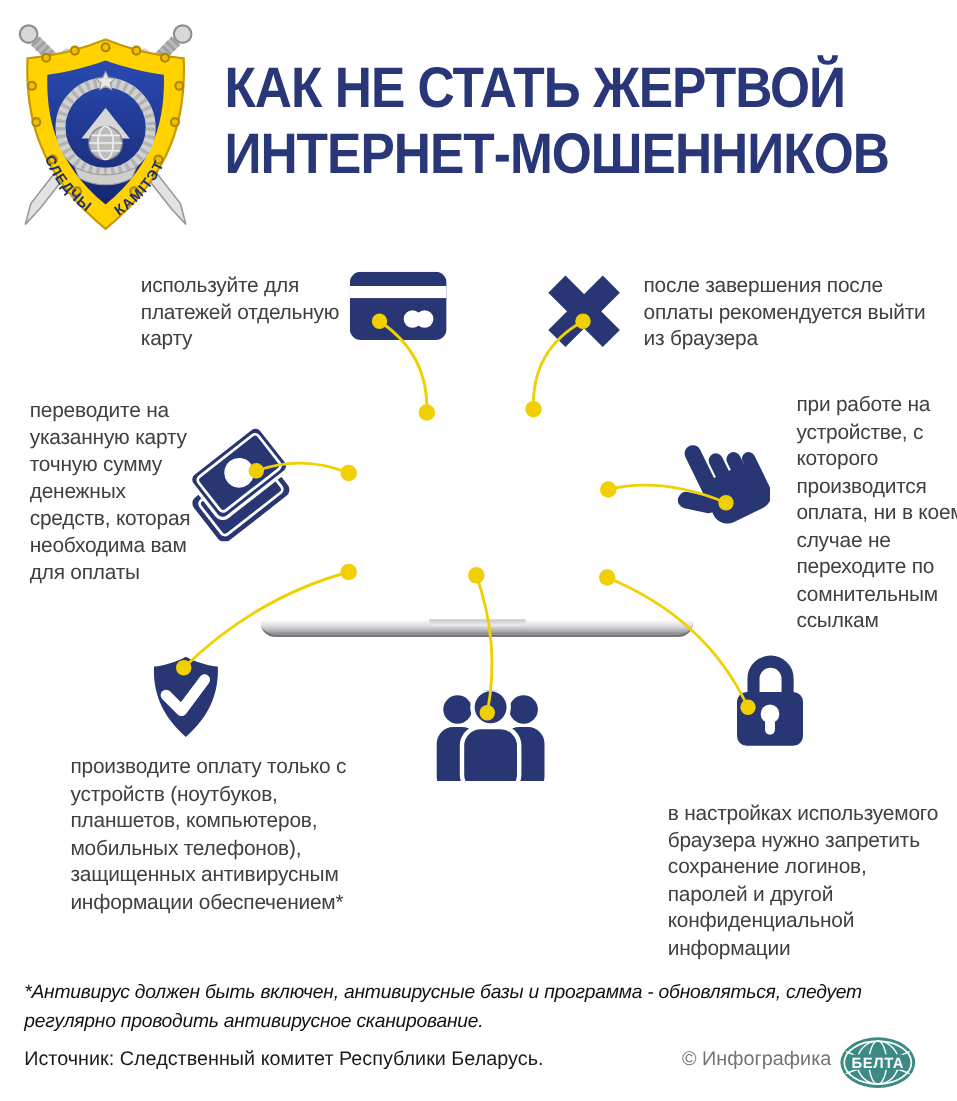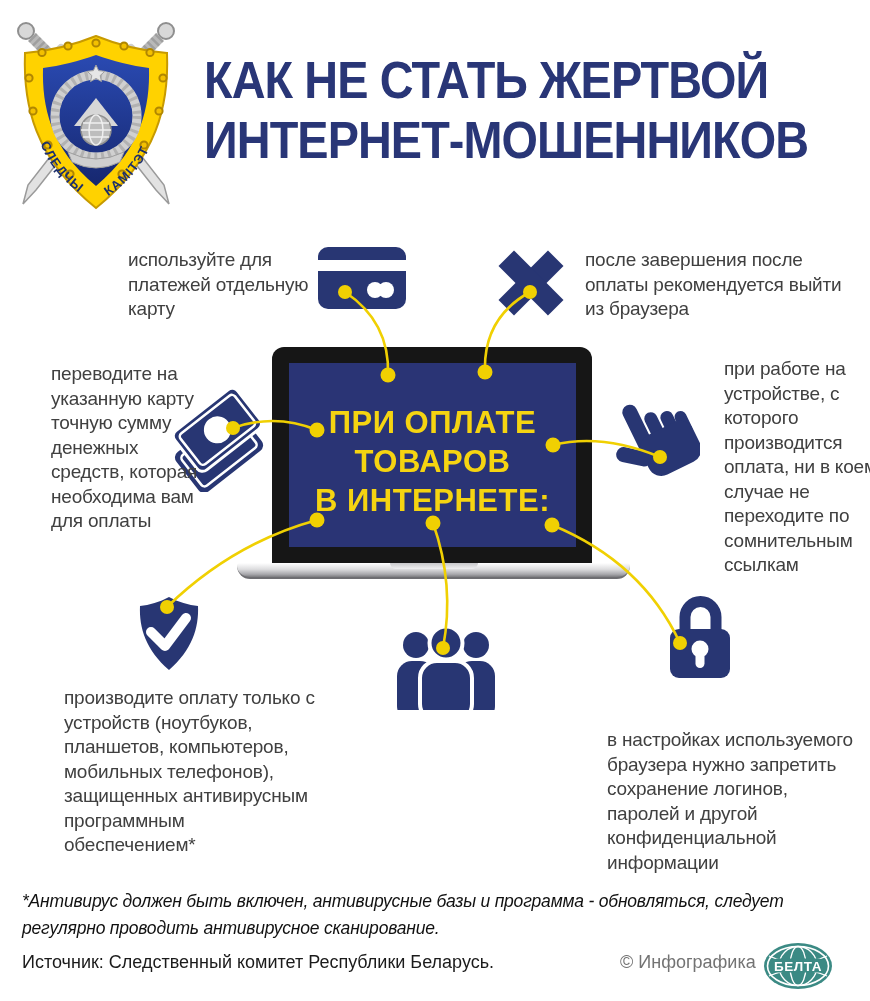--- a/index.html
+++ b/index.html
@@ -13,21 +13,21 @@
     left:204px;top:50px;width:680px;
     font-size:52px;line-height:60px;font-weight:700;color:#293677;
     letter-spacing:-1px;transform:scaleX(0.9);transform-origin:0 0;
   }
   
   .tip{
     font-size:19px;line-height:24.5px;letter-spacing:-0.2px;color:#404040;z-index:4;
   }
   #tip-card{left:128px;top:248px;width:185px;}
   #tip-exit{left:585px;top:248px;width:258px;}
-  #tip-exact-sum{left:27px;top:362px;width:160px;margin-left:24px;}
+  #tip-exact-sum{left:27px;top:362px;width:160px;}
   #tip-links{left:704px;top:357px;width:164px;margin-left:20px;}
   #tip-antivirus{left:64px;top:686px;width:252px;}
   #tip-one-person{left:362px;top:724px;width:242px;}
   #tip-browser{left:607px;top:728px;width:254px;}
   
   #laptop-bezel{
     left:272px;top:347px;width:320px;height:216px;background:#161616;
     border-radius:12px 12px 0 0;z-index:2;
   }
   #laptop-screen{
@@ -123,29 +123,20 @@
     <text font-size="13" font-weight="bold" fill="#1c2f6d" letter-spacing="1">
       <textPath href="#arcR" xlink:href="#arcR" startOffset="8%">КАМІТЭТ</textPath>
     </text>
   </svg>
 
   <div id="title" class="abs">
     <div>КАК НЕ СТАТЬ ЖЕРТВОЙ</div>
     <div>ИНТЕРНЕТ-МОШЕННИКОВ</div>
   </div>
 
-  <div id="laptop-bezel" class="abs">
-    <div id="laptop-screen">
-      <div id="screen-text">
-        <div>ПРИ ОПЛАТЕ</div>
-        <div>ТОВАРОВ</div>
-        <div>В ИНТЕРНЕТЕ:</div>
-      </div>
-    </div>
-  </div>
   <div id="laptop-base" class="abs">
     <div class="notch"></div>
   </div>
 
   <svg class="abs icon" style="left:318px;top:247px;" width="88" height="62" viewBox="0 0 88 62">
     <rect x="0" y="0" width="88" height="62" rx="10" fill="#283673"></rect>
     <rect x="0" y="13" width="88" height="11" fill="#ffffff"></rect>
     <circle cx="57" cy="43" r="8" fill="#ffffff"></circle>
       <circle cx="68" cy="43" r="8" fill="#ffffff"></circle>
   </svg>
@@ -226,21 +217,21 @@
       <circle cx="167" cy="607" r="7"></circle>
         <circle cx="443" cy="648" r="7"></circle>
         <circle cx="680" cy="643" r="7"></circle>
     </g>
   </svg>
 
   <div id="tip-card" class="abs tip">используйте для платежей отдельную карту</div>
   <div id="tip-exit" class="abs tip">после завершения после оплаты рекомендуется выйти из браузера</div>
   <div id="tip-exact-sum" class="abs tip">переводите на указанную карту точную сумму денежных средств, которая необходима вам для оплаты</div>
   <div id="tip-links" class="abs tip">при работе на устройстве, с которого производится оплата, ни в коем случае не переходите по сомнительным ссылкам</div>
-  <div id="tip-antivirus" class="abs tip">производите оплату только с устройств (ноутбуков, планшетов, компьютеров, мобильных телефонов), защищенных антивирусным программным обеспечением*</div>
+  <div id="tip-antivirus" class="abs tip">производите оплату только с устройств (ноутбуков, планшетов, компьютеров, мобильных телефонов), защищенных антивирусным информации обеспечением*</div>
   <div id="tip-browser" class="abs tip">в настройках используемого браузера нужно запретить сохранение логинов, паролей и другой конфиденциальной информации</div>
 
   <div id="source" class="abs">Источник: Следственный комитет Республики Беларусь.</div>
   <div id="footnote" class="abs">*Антивирус должен быть включен, антивирусные базы и программа - обновляться, следует регулярно проводить антивирусное сканирование.</div>
   <div id="copyright" class="abs">© Инфографика</div>
 
   <svg id="belta-logo" class="abs" width="72" height="50" viewBox="0 0 72 50">
     <ellipse cx="36" cy="25" rx="34" ry="23" fill="#3b8a84"></ellipse>
     <ellipse cx="36" cy="25" rx="30.5" ry="19.5" fill="none" stroke="#ffffff" stroke-width="1.6"></ellipse>
     <ellipse cx="36" cy="25" rx="19" ry="19.5" fill="none" stroke="#ffffff" stroke-width="1.3"></ellipse>

